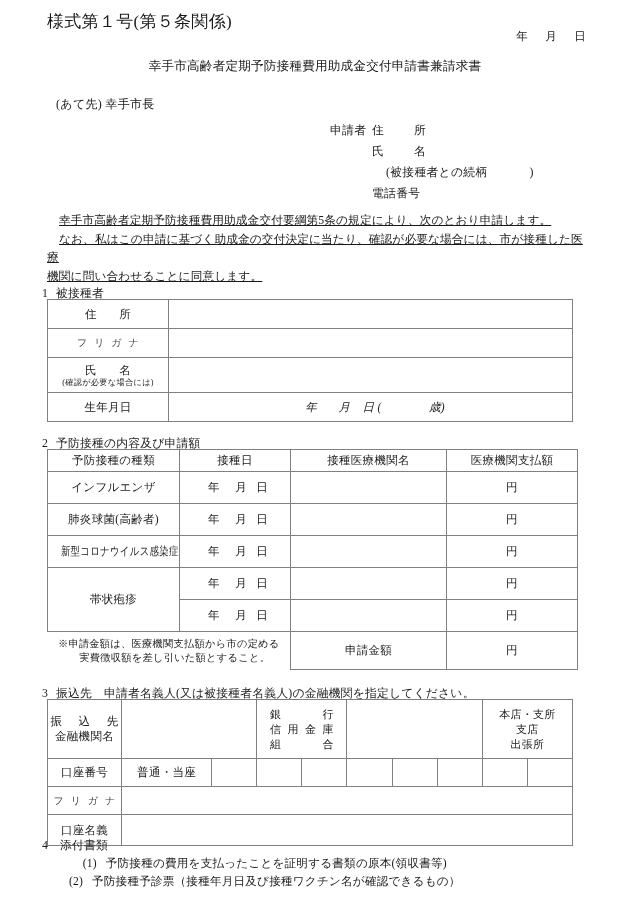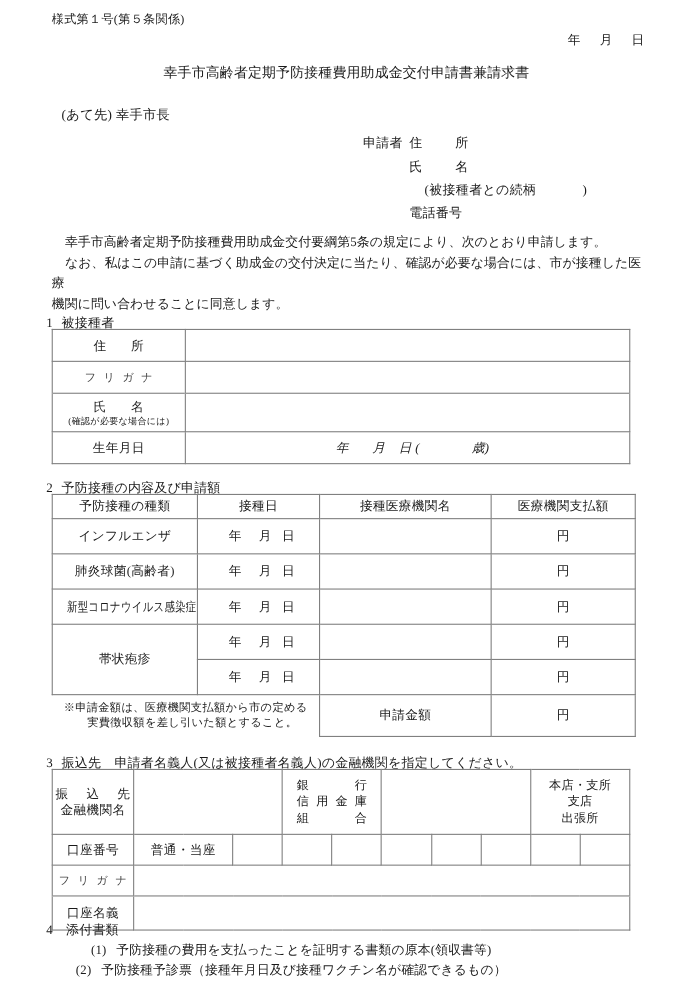--- a/index.html
+++ b/index.html
@@ -21,21 +21,21 @@
     width: 630px;
     height: 903px;
     padding: 0;
   }
 
   
   .form-no {
     position: absolute;
     left: 47px;
     top: 10px;
-    font-size: 11px;
+    font-size: 17px;
     letter-spacing: 0.3px;
   }
   .date-line {
     position: absolute;
     right: 44px;
     top: 29px;
     font-size: 11.5px;
     letter-spacing: 0.3px;
   }
   .date-line span { margin-left: 14px; }
@@ -86,21 +86,21 @@
   
   .intro {
     position: absolute;
     left: 47px;
     right: 44px;
     top: 212px;
     font-size: 11.7px;
     line-height: 18.5px;
     letter-spacing: 0.1px;
   }
-  .intro p { margin: 0; }
+  .intro p { margin: 0; text-decoration: underline; }
   .intro p.ind { text-indent: 12px; }
 
   
   .sec-head {
     position: absolute;
     left: 42px;
     font-size: 11.8px;
     letter-spacing: 0.2px;
     white-space: nowrap;
   }

